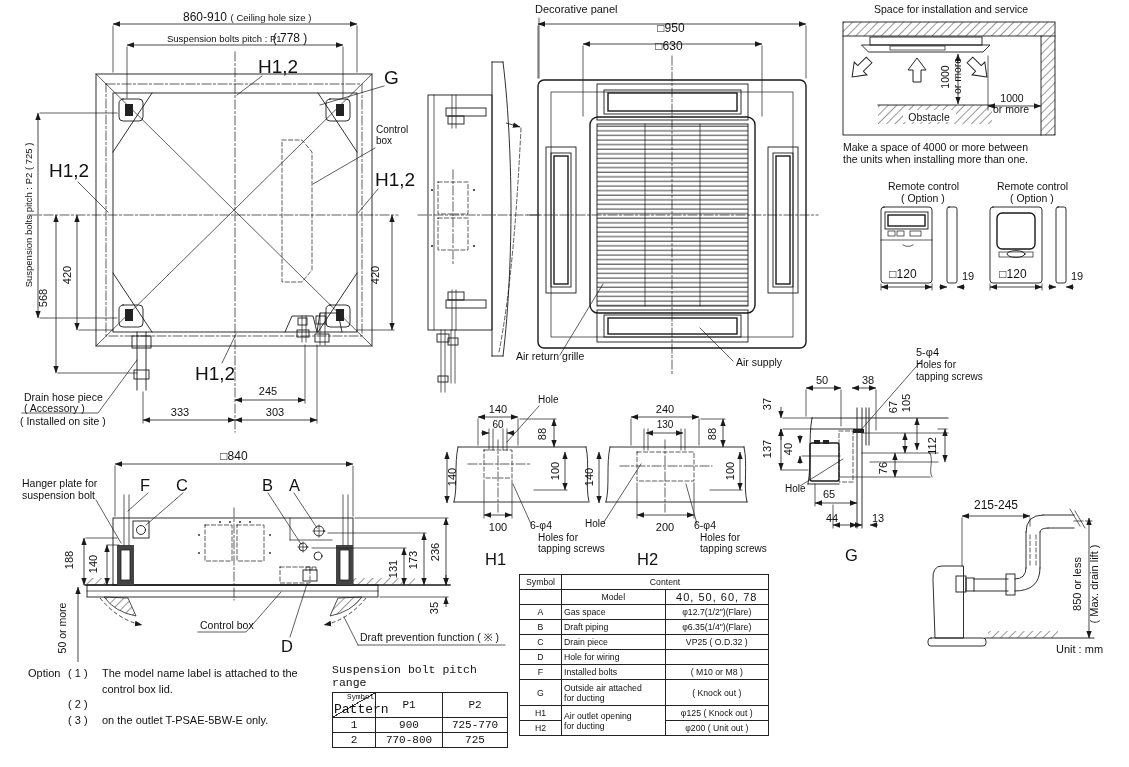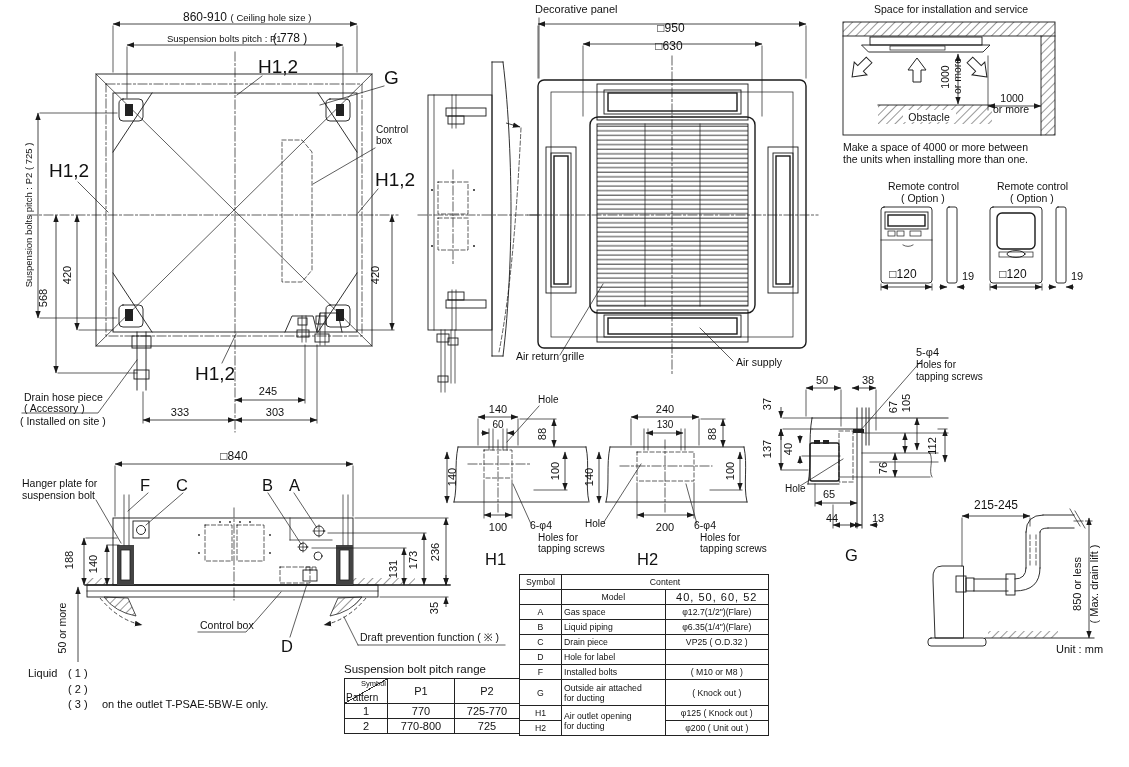--- a/index.html
+++ b/index.html
@@ -21,28 +21,28 @@
   .t12{font-size:12px;}
   .big{font-size:19px;}
   .big17{font-size:16.5px;}
   .mid{text-anchor:middle;}
   
   .notes{position:absolute;left:28px;top:666px;width:318px;font-size:11px;line-height:15.5px;}
   .nrow{display:flex;}
   .nlab{width:40px;flex:none;}
   .nnum{width:34px;flex:none;}
   .ntxt{flex:1;}
-  .ptable{position:absolute;left:344px;top:663px;width:178px;font-size:11px;}
+  .ptable{position:absolute;left:332px;top:663px;width:178px;font-size:11px;font-family:Liberation Mono, monospace;}
   .ptitle{font-size:11.5px;margin-bottom:3px;}
   .ptable table{border-collapse:collapse;table-layout:fixed;}
   .ptable td{border:1.2px solid #222;text-align:center;padding:0;height:14px;font-size:11px;}
   .pdiag{position:relative;width:42px;height:24px;
          background:linear-gradient(to bottom right,transparent 48.8%,#333 48.8%,#333 51.2%,transparent 51.2%);}
   .pdiag .sy{position:absolute;right:1px;top:0;font-size:7.5px;}
-  .pdiag .pa{position:absolute;left:1px;bottom:0;font-size:10px;}
+  .pdiag .pa{position:absolute;left:1px;bottom:0;font-size:13px;}
   .ph{font-size:12px;height:24px;}
   .stable{position:absolute;left:519px;top:574px;width:250px;}
   .stable table{border-collapse:collapse;table-layout:fixed;width:250px;}
   .stable td{border:1px solid #222;font-size:8.7px;padding:0 2px;height:14px;vertical-align:middle;}
   .stable td.c{text-align:center;}
   .stable td.v{text-align:center;font-size:8.7px;}
   .stable td.mv{text-align:center;font-size:11px;letter-spacing:1px;}
 </style>
 </head>
 <body>
@@ -472,22 +472,26 @@
     <rect class="ln" x="928" y="638" width="58" height="8" rx="3"></rect>
     <text class="t12 mid" x="996" y="509">215-245</text>
     <text class="t11 mid" x="1081" y="584" transform="rotate(-90 1081 584)">850 or less</text>
     <text class="t11 mid" x="1098" y="584" transform="rotate(-90 1098 584)">( Max. drain lift )</text>
     <text class="t11" x="1056" y="653">Unit : mm</text>
   </g>
 </svg>
 
 <div class="notes">
   <div class="nrow">
-    <span class="nlab">Liquid</span>
+    <span class="nlab">Option</span>
     <span class="nnum">( 1 )</span>
+    <span class="ntxt">
+      <div>The model name label is attached to the</div>
+      <div>control box lid.</div>
+    </span>
   </div>
   <div class="nrow">
     <span class="nlab"></span>
     <span class="nnum">( 2 )</span>
   </div>
   <div class="nrow">
     <span class="nlab"></span>
     <span class="nnum">( 3 )</span>
     <span class="ntxt">
       <div>on the outlet T-PSAE-5BW-E only.</div>
@@ -504,21 +508,21 @@
         <div class="pdiag">
           <span class="sy">Symbol</span>
           <span class="pa">Pattern</span>
         </div>
       </td>
       <td class="ph" style="width:66px">P1</td>
       <td class="ph" style="width:64px">P2</td>
     </tr>
     <tr>
       <td>1</td>
-      <td>770</td>
+      <td>900</td>
       <td>725-770</td>
     </tr>
     <tr>
       <td>2</td>
       <td>770-800</td>
       <td>725</td>
     </tr>
   </tbody>
       </table>
 </div>
@@ -526,40 +530,40 @@
 <div class="stable">
   <table>
     <tbody>
           <tr>
       <td class="c" style="width:37px">Symbol</td>
       <td class="c" colspan="2">Content</td>
     </tr>
     <tr>
       <td class="c"></td>
       <td class="c" style="width:83px">Model</td>
-      <td class="mv" style="width:128px">40, 50, 60, 52</td>
+      <td class="mv" style="width:128px">40, 50, 60, 78</td>
     </tr>
     <tr>
       <td class="c">A</td>
       <td>Gas space</td>
       <td class="v">φ12.7(1/2")(Flare)</td>
     </tr>
     <tr>
       <td class="c">B</td>
-      <td>Liquid piping</td>
+      <td>Draft piping</td>
       <td class="v">φ6.35(1/4")(Flare)</td>
     </tr>
     <tr>
       <td class="c">C</td>
       <td>Drain piece</td>
       <td class="v">VP25 ( O.D.32 )</td>
     </tr>
     <tr>
       <td class="c">D</td>
-      <td>Hole for label</td>
+      <td>Hole for wiring</td>
       <td class="v"></td>
     </tr>
     <tr>
       <td class="c">F</td>
       <td>Installed bolts</td>
       <td class="v">( M10 or M8 )</td>
     </tr>
     <tr style="height:26px">
       <td class="c">G</td>
       <td>

